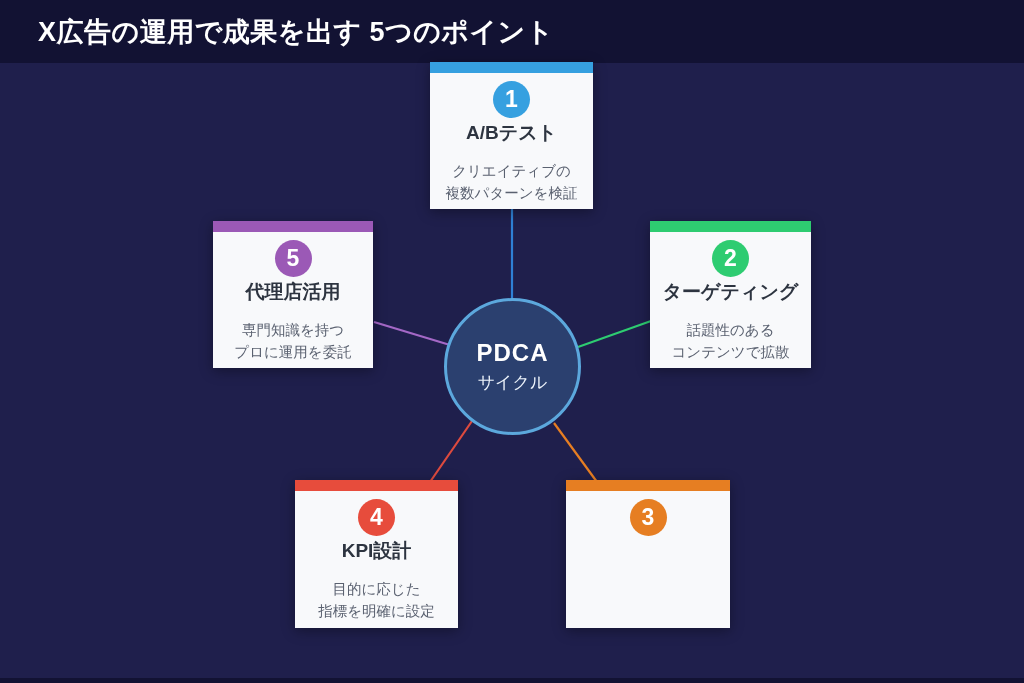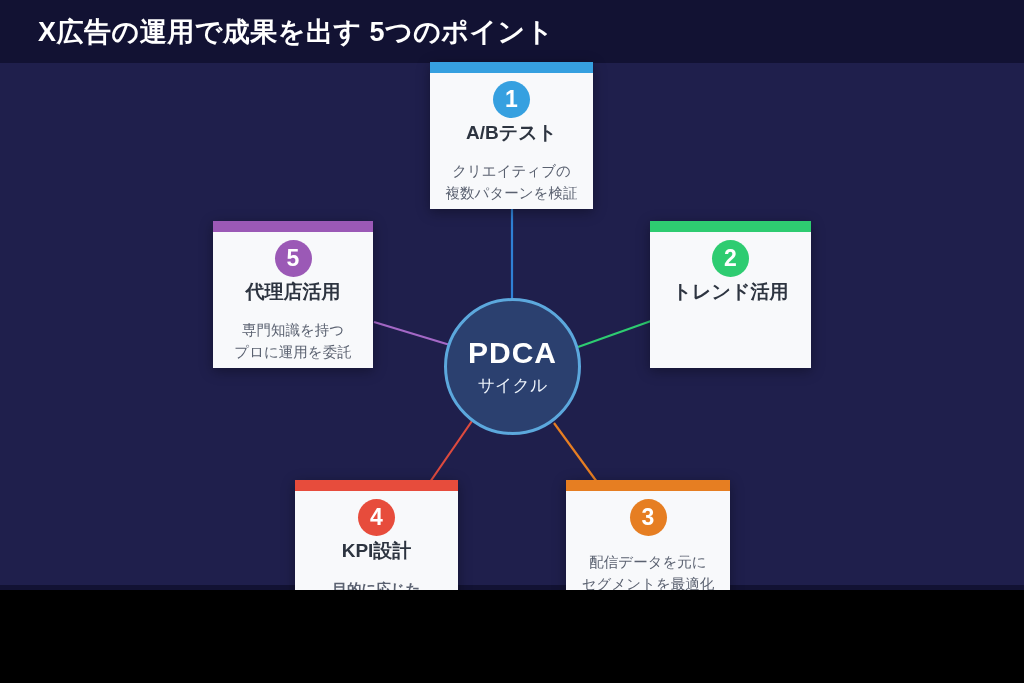--- a/index.html
+++ b/index.html
@@ -1,17 +1,17 @@
 <!DOCTYPE html>
 <html><head>
 <meta charset="utf-8">
 <style>
   html,body { margin:0; padding:0; background:#000; }
   .canvas {
-    position:relative; width:1024px; height:590px; overflow:hidden;
+    position:relative; width:1024px; height:683px; overflow:hidden;
     font-family:"Liberation Sans","DejaVu Sans",sans-serif;
   }
   .header {
     position:absolute; left:0; top:0; width:1024px; height:63px;
     display:flex; align-items:center;
   }
   .header-title {
     padding-left:38px; font-size:27px; font-weight:bold; letter-spacing:.5px;
   }
   .footer-strip { position:absolute; left:0; bottom:0; width:1024px; height:5px; }
@@ -40,21 +40,21 @@
   #card-2 { left:650px; top:221px; width:161px; height:147px; }
   #card-3 { left:566px; top:480px; width:164px; height:148px; }
   #card-4 { left:295px; top:480px; width:163px; height:148px; }
   #card-5 { left:213px; top:221px; width:160px; height:147px; }
 
   .center-circle {
     position:absolute; z-index:2; left:444px; top:298px; width:137px; height:137px;
     border-radius:50%; border:3px solid; box-sizing:border-box;
     display:flex; flex-direction:column; align-items:center; justify-content:center;
   }
-  .center-title { font-size:30px; font-weight:bold; color:#fff; letter-spacing:1px; }
+  .center-title { font-size:24px; font-weight:bold; color:#fff; letter-spacing:1px; }
   .center-subtitle { font-size:17px; font-weight:400; color:#eef4fc; margin-top:4px; }
 </style>
 </head>
 <body>
 
 <div class="canvas" style="background-color: rgb(31, 31, 76);">
 
   <div class="header" style="background-color: rgb(18, 18, 51);">
     <div class="header-title" style="color: rgb(255, 255, 255);">X広告の運用で成果を出す 5つのポイント</div>
   </div>
@@ -71,35 +71,35 @@
     <div class="accent-bar" style="background-color: rgb(54, 160, 224);"></div>
     <div class="badge" style="background-color: rgb(54, 160, 224);">1</div>
     <div class="card-title" style="color: rgb(45, 52, 64);">A/Bテスト</div>
     <div class="card-desc" style="color: rgb(90, 97, 112);">クリエイティブの
 複数パターンを検証</div>
   </div>
 
   <div class="card" id="card-2" style="background-color: rgb(248, 249, 251);">
     <div class="accent-bar" style="background-color: rgb(46, 204, 113);"></div>
     <div class="badge" style="background-color: rgb(46, 204, 113);">2</div>
-    <div class="card-title" style="color: rgb(45, 52, 64);">トレンド活用</div>
+    <div class="card-title" style="color: rgb(45, 52, 64);">ターゲティング</div>
+    <div class="card-desc" style="color: rgb(90, 97, 112);">話題性のある
+コンテンツで拡散</div>
   </div>
 
   <div class="card" id="card-3" style="background-color: rgb(248, 249, 251);">
     <div class="accent-bar" style="background-color: rgb(230, 126, 34);"></div>
     <div class="badge" style="background-color: rgb(230, 126, 34);">3</div>
-    <div class="card-desc" style="color: rgb(90, 97, 112);">配信データを元に
-セグメントを最適化</div>
   </div>
 
   <div class="card" id="card-4" style="background-color: rgb(248, 249, 251);">
     <div class="accent-bar" style="background-color: rgb(231, 76, 60);"></div>
     <div class="badge" style="background-color: rgb(231, 76, 60);">4</div>
     <div class="card-title" style="color: rgb(45, 52, 64);">KPI設計</div>
-    <div class="card-desc" style="color: rgb(90, 97, 112); font-weight: bold;">目的に応じた
+    <div class="card-desc" style="color: rgb(90, 97, 112);">目的に応じた
 指標を明確に設定</div>
   </div>
 
   <div class="card" id="card-5" style="background-color: rgb(248, 249, 251);">
     <div class="accent-bar" style="background-color: rgb(155, 89, 182);"></div>
     <div class="badge" style="background-color: rgb(155, 89, 182);">5</div>
     <div class="card-title" style="color: rgb(45, 52, 64);">代理店活用</div>
     <div class="card-desc" style="color: rgb(90, 97, 112);">専門知識を持つ
 プロに運用を委託</div>
   </div>

